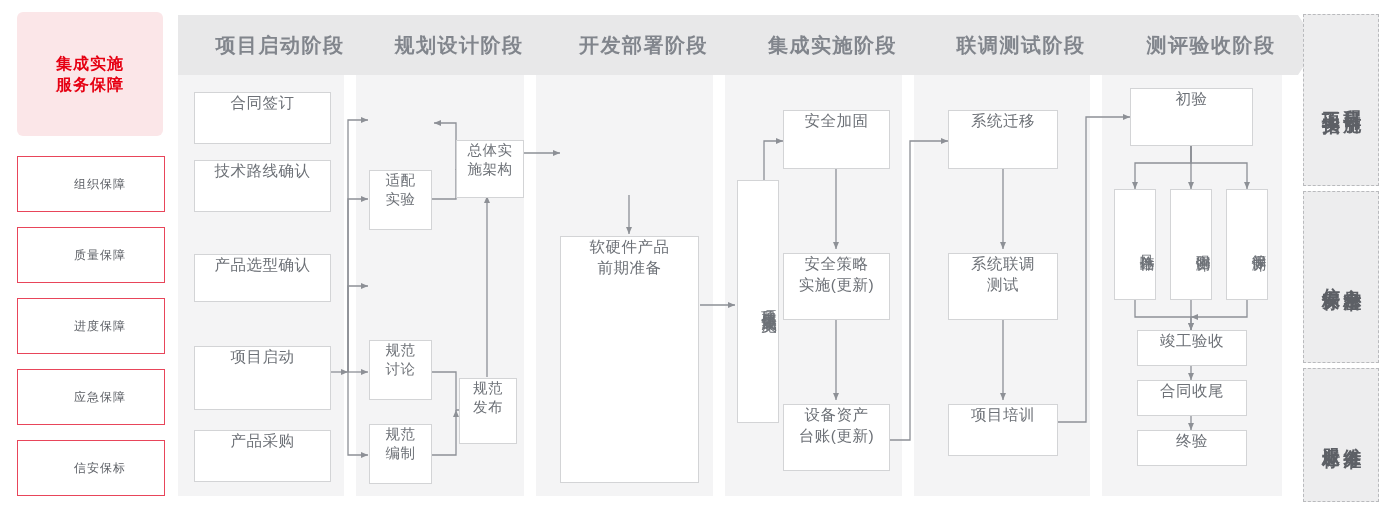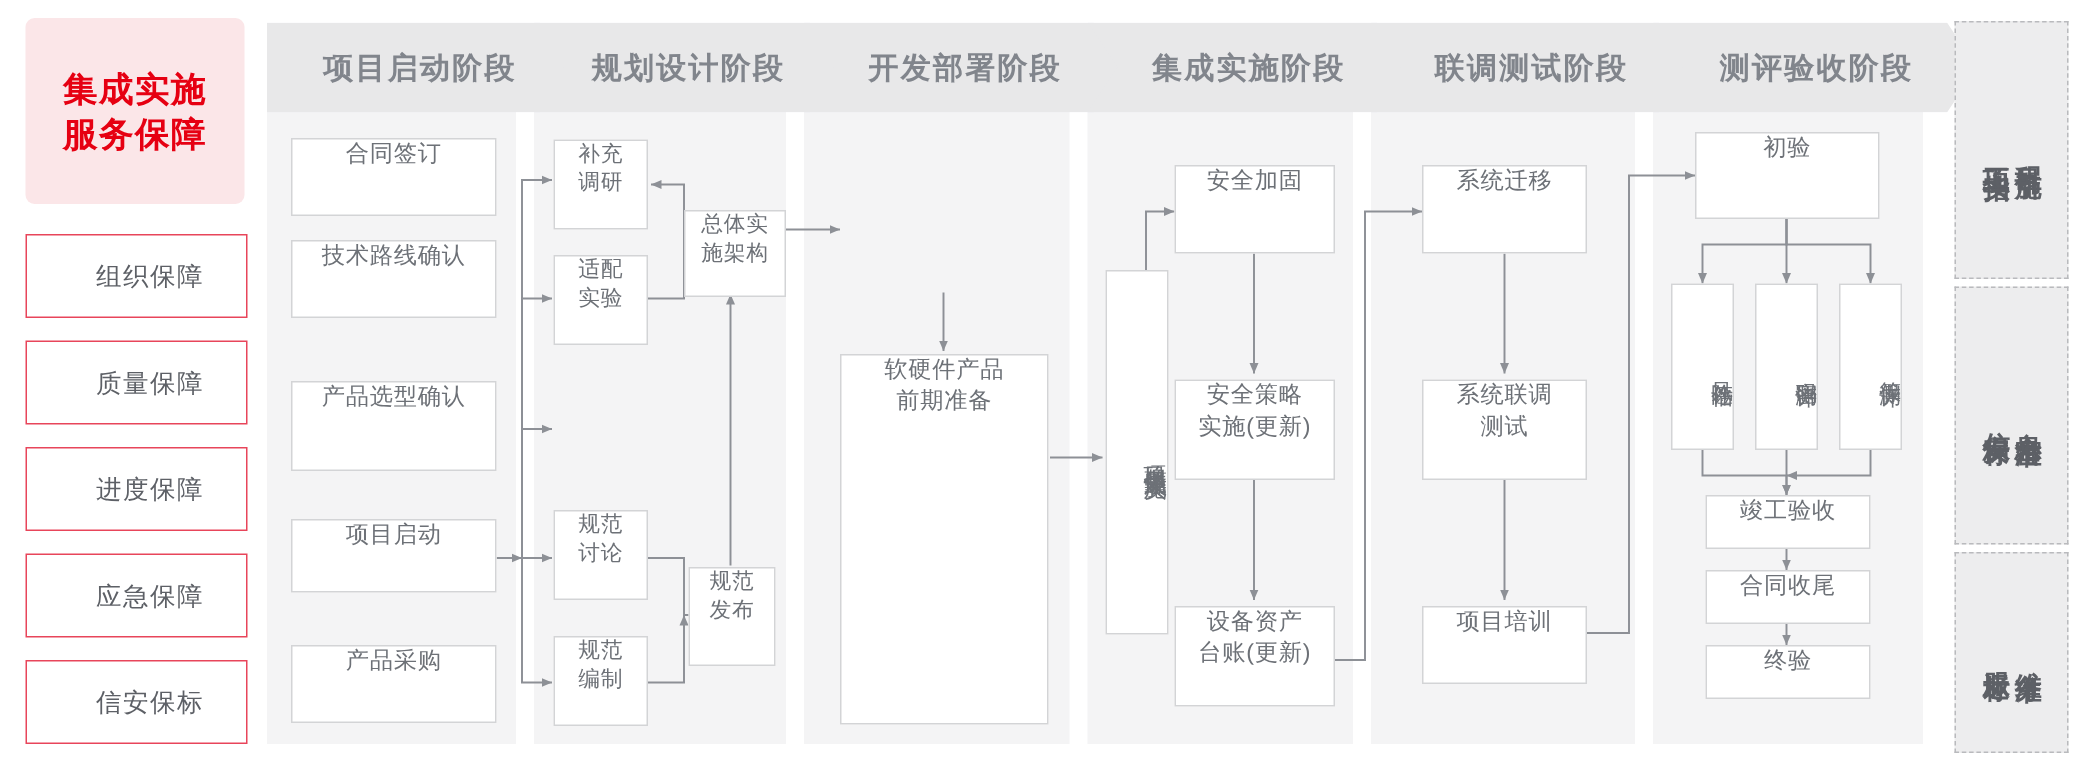--- a/index.html
+++ b/index.html
@@ -10,29 +10,29 @@
   }
   #stage{position:absolute;left:0;top:0;width:1391px;height:515px;}
 
   
   .guard-hero{
     position:absolute;left:17px;top:12px;width:146px;height:124px;
     background:#fbe6e8;border-radius:6px;
     display:flex;align-items:center;justify-content:center;
   }
   .guard-hero span{
-    color:#e60012;font-weight:normal;font-size:23px;line-height:1.32;
+    color:#e60012;font-weight:normal;font-size:16px;line-height:1.32;
     text-align:center;letter-spacing:1px;
   }
   .guard-item{
     position:absolute;left:17px;width:146px;height:54px;
     background:#ffffff;border:1.3px solid #e8455a;
     display:flex;align-items:center;justify-content:center;
   }
-  .guard-item span{font-size:17px;color:#5d6066;letter-spacing:1px;margin-left:18px;}
+  .guard-item span{font-size:12px;color:#5d6066;letter-spacing:1px;margin-left:18px;}
 
   
   .phase-col{
     position:absolute;top:72px;height:424px;background:#f4f4f5;
   }
   .phase-head{
     position:absolute;top:15px;height:60px;background:#e8e8e9;
     display:flex;align-items:center;justify-content:center;padding-left:16px;
   }
   .phase-head.pointed{
@@ -178,34 +178,30 @@
       <path d="M1191,415 L1191,430"></path>
     </g>
   </svg>
 
   <div class="node" style="left:194px;top:92px;width:137px;height:52px">
     <span>合同签订</span>
     </div>
   <div class="node" style="left:194px;top:160px;width:137px;height:52px">
     <span>技术路线确认</span>
     </div>
-  <div class="node" style="left:194px;top:254px;width:137px;height:60px">
+  <div class="node" style="left:194px;top:254px;width:137px;height:48px">
     <span>产品选型确认</span>
     </div>
-  <div class="node" style="left:194px;top:346px;width:137px;height:49px">
+  <div class="node" style="left:194px;top:346px;width:137px;height:64px">
     <span>项目启动</span>
     </div>
   <div class="node" style="left:194px;top:430px;width:137px;height:52px">
     <span>产品采购</span>
     </div>
 
-  <div class="node sm" style="left:369px;top:93px;width:63px;height:60px">
-    <span style="white-space:pre-line">补充
-调研</span>
-    </div>
   <div class="node sm" style="left:369px;top:170px;width:63px;height:60px">
     <span style="white-space:pre-line">适配
 实验</span>
     </div>
   <div class="node sm" style="left:369px;top:340px;width:63px;height:60px">
     <span style="white-space:pre-line">规范
 讨论</span>
     </div>
   <div class="node sm" style="left:369px;top:424px;width:63px;height:60px">
     <span style="white-space:pre-line">规范

